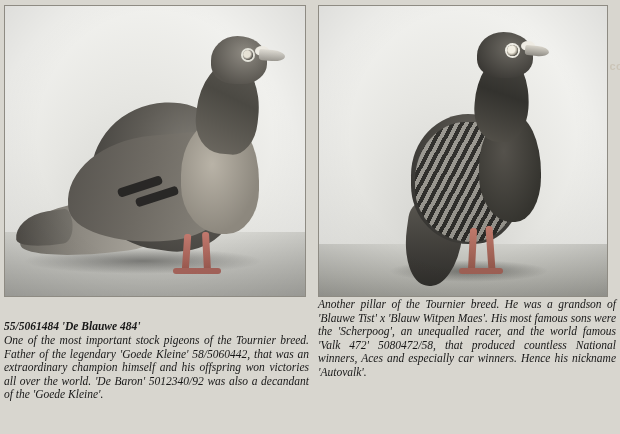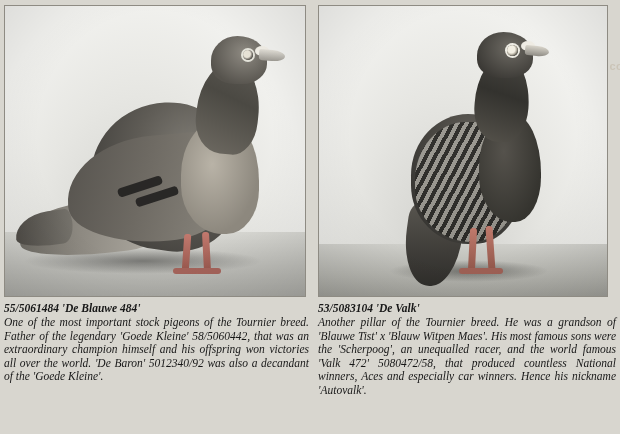--- a/index.html
+++ b/index.html
@@ -62,21 +62,21 @@
     inset: 0;
     background:
       radial-gradient(ellipse at 45% 85%, #cfcfcb 0%, #e6e6e2 45%, #f2f2ef 75%);
   }
 
   .caption-title {
     font-size: 11.5px;
     font-style: italic;
     font-weight: bold;
     color: #171717;
-    margin-top: 5px;
+    margin-top: 23px;
     line-height: 13px;
   }
   .caption-body {
     font-size: 11.5px;
     font-style: italic;
     color: #171717;
     line-height: 13.6px;
     margin-top: 1px;
     text-align: justify;
   }
@@ -319,17 +319,16 @@
           <div class="r-eye"></div>
           <div class="r-leg r-leg1"></div>
           <div class="r-leg r-leg2"></div>
           <div class="r-foot r-foot1"></div>
           <div class="r-foot r-foot2"></div>
         </div>
         <div class="vignette"></div>
       </div>
     </div>
 
-    <div class="caption-title">53/5083104 'De Valk'</div>
     <div class="caption-body">Another pillar of the Tournier breed. He was a grandson of 'Blauwe Tist' x 'Blauw Witpen Maes'. His most famous sons were the 'Scherpoog', an unequalled racer, and the world famous 'Valk 472' 5080472/58, that produced countless National winners, Aces and especially car winners. Hence his nickname 'Autovalk'.</div>
   </div>
 
 </div>
 
 </body></html>

